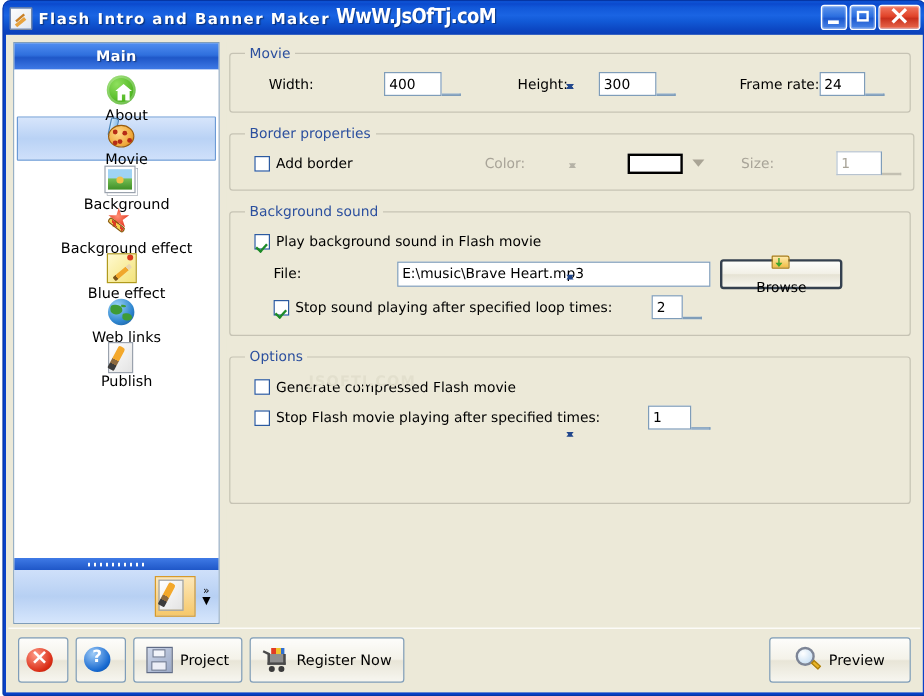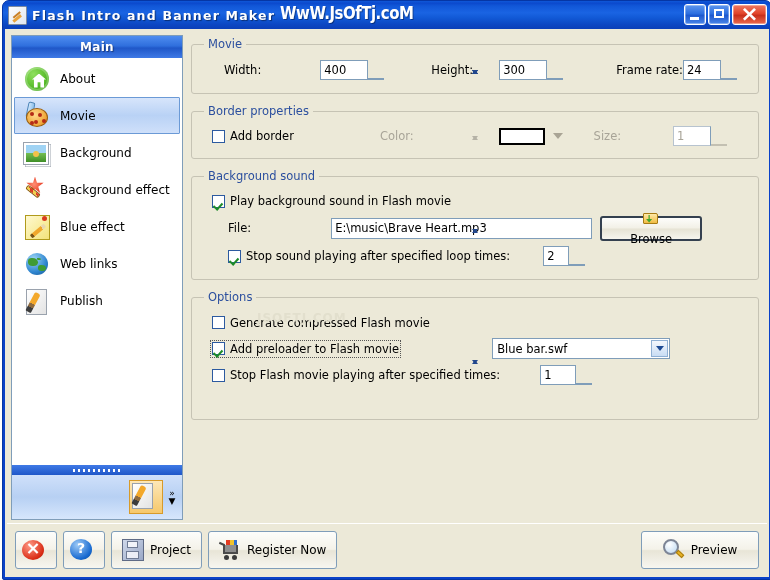--- a/index.html
+++ b/index.html
@@ -176,20 +176,21 @@
   }
   .side-item {
     height: 37px;
     display: flex;
     align-items: center;
     padding-left: 8px;
     box-sizing: border-box;
     margin: 0 2px;
     border: 1px solid transparent;
     border-radius: 1px;
+    flex-direction: column;
   }
   .side-item.selected {
     background: linear-gradient(to bottom, #d7e5fb 0%, #b9d2f5 50%, #cfe0fa 100%);
     border: 1px solid #6b9ad6;
   }
   .side-label {
     margin-left: 9px;
     font-size: 12px;
     color: #000000;
     font-family: "DejaVu Sans", sans-serif;
@@ -856,21 +857,21 @@
           </div>
         </fieldset>
 
         <fieldset class="grp">
           <legend>Border properties</legend>
           <div class="row" style="height:24px;padding-left:10px;">
             <span class="cbx-row">
               <span class="cbx"></span>
               <span class="lbl">Add border</span>
             </span>
-            <span class="lbl disabled" style="margin-left:86px;">Color:</span>
+            <span class="lbl disabled" style="margin-left:110px;">Color:</span>
             <span class="swatch" style="margin-left:85px;"></span>
             <span class="swatch-arrow"></span>
             <span class="lbl disabled" style="margin-left:31px;">Size:</span>
             <span class="spin disabled" style="margin-left:52px;">
               <span class="txt disabled" style="width:38px;">1</span>
               <span class="spin-btns">
                   <span class="up"></span>
                   <span class="dn"></span>
                 </span>
             </span>
@@ -907,30 +908,20 @@
             </span>
           </div>
         </fieldset>
 
         <fieldset class="grp" style="height:112px;">
           <legend>Options</legend>
           <div class="row" style="height:25px;padding-left:10px;">
             <span class="cbx-row">
               <span class="cbx"></span>
               <span class="lbl">Generate compressed Flash movie</span>
-            </span>
-          </div>
-          <div class="row" style="height:27px;padding-left:10px;">
-            <span class="cbx-row focus-outline">
-              <span class="cbx checked"></span>
-              <span class="lbl">Add preloader to Flash movie</span>
-            </span>
-            <span class="combo" style="width:178px;margin-left:93px;">
-              <span>Blue bar.swf</span>
-              <span class="arrow-btn"></span>
             </span>
           </div>
           <div class="row" style="height:26px;padding-left:10px;">
             <span class="cbx-row">
               <span class="cbx"></span>
               <span class="lbl">Stop Flash movie playing after specified times:</span>
             </span>
             <span class="spin" style="margin-left:40px;">
               <span class="txt" style="width:36px;">1</span>
               <span class="spin-btns">

